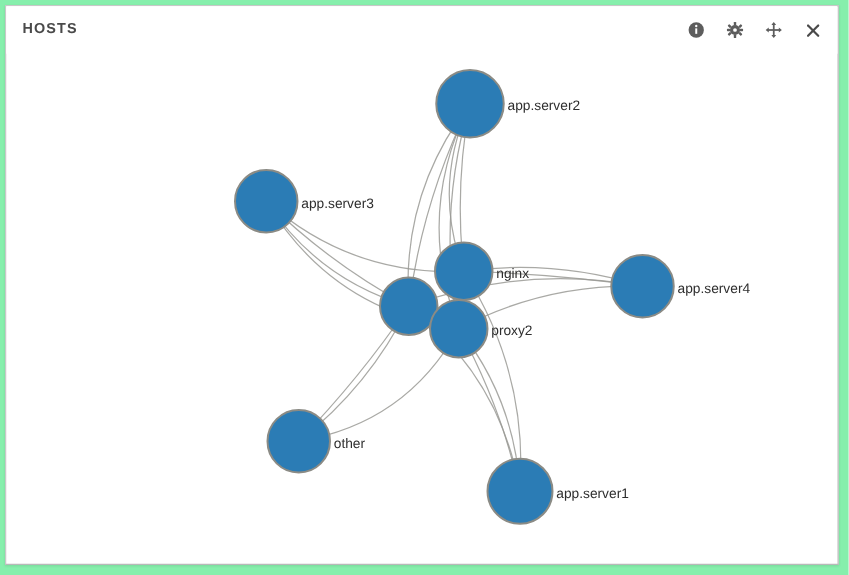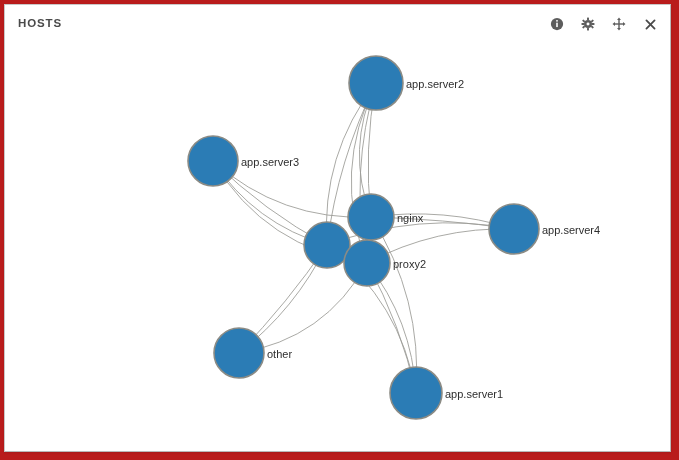--- a/index.html
+++ b/index.html
@@ -5,21 +5,21 @@
   html, body {
     margin: 0;
     padding: 0;
     background: #ffffff;
     font-family: "Liberation Sans", sans-serif;
   }
   #app {
     position: relative;
     width: 679px;
     height: 460px;
-    background: #b91c1c;
+    background: #86efac;
     overflow: hidden;
   }
   .panel {
     position: absolute;
     left: 4px;
     top: 4px;
     width: 667px;
     height: 448px;
     background: #ffffff;
     border: 1px solid #c8c8c8;

